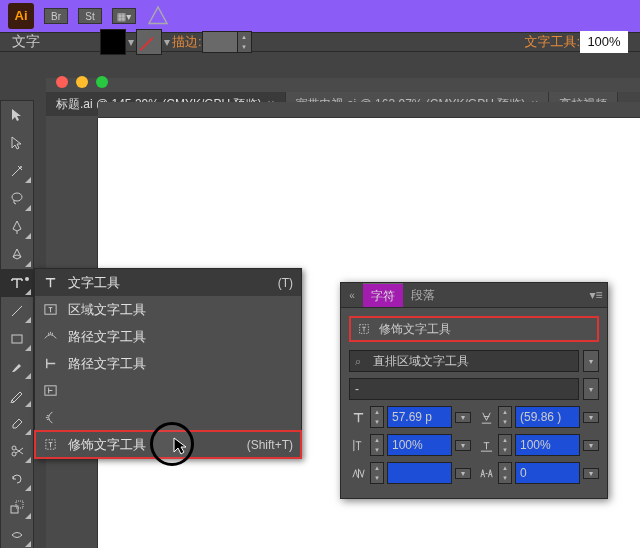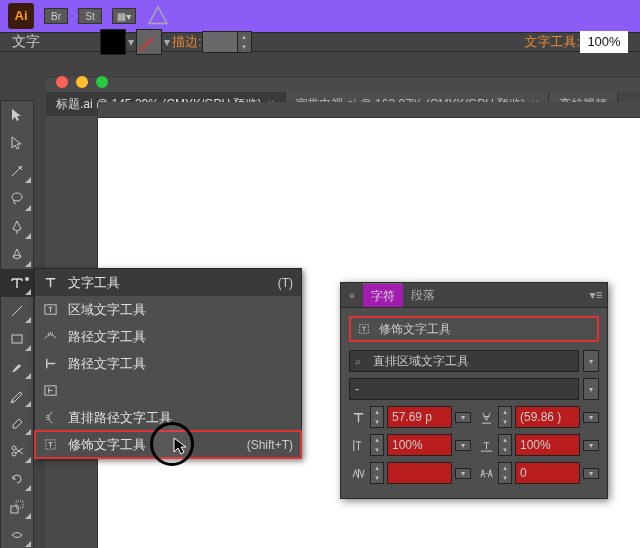--- a/index.html
+++ b/index.html
@@ -58,21 +58,21 @@
 .font-row{display:flex;gap:4px;margin-bottom:6px}
 .font-input{flex:1;height:22px;background:#3a3a3a;border:1px solid #222;display:flex;align-items:center;padding:0 5px;color:#ccc}
 .font-input .mag{width:14px;font-size:11px;color:#999;margin-right:4px}
 .dd-btn{width:16px;background:#5a5a5a;border:1px solid #222;display:flex;align-items:center;justify-content:center;font-size:8px;color:#bbb}
 .metric-row{display:flex;gap:6px;margin-bottom:6px}
 .metric{flex:1;display:flex;align-items:center;gap:3px}
 .metric .micon{width:18px;height:18px;display:flex;align-items:center;justify-content:center}
 .metric .micon svg{width:15px;height:15px}
 .spin{width:14px;height:22px;background:#5a5a5a;border:1px solid #222;display:flex;flex-direction:column}
 .spin div{flex:1;font-size:7px;text-align:center;line-height:10px;color:#bbb}
-.metric .val{flex:1;height:22px;background:#b91c1c;border:1px solid #222;line-height:20px;padding:0 4px;color:#ccc;font-size:12px;white-space:nowrap;overflow:hidden}
+.metric .val{flex:1;height:22px;background:#1d4ed8;border:1px solid #222;line-height:20px;padding:0 4px;color:#ccc;font-size:12px;white-space:nowrap;overflow:hidden}
 
 .cursor-ring{position:absolute;left:150px;top:422px;width:44px;height:44px;border:3px solid #000;border-radius:50%;pointer-events:none;background:rgba(255,255,255,.05)}
 .cursor-arrow{position:absolute;left:172px;top:436px;pointer-events:none}
 .cursor-arrow svg{width:16px;height:20px}
 </style>
 </head>
 <body>
 
 <div class="menubar">
   <div class="ai-logo">Ai</div>
@@ -247,21 +247,20 @@
     <svg viewBox="0 0 16 16">
         <rect x="2" y="3" width="12" height="10" fill="none" stroke="#ccc"></rect>
         <path d="M6 5 L6 11 M6 8 L10 8" stroke="#ccc"></path>
       </svg>
   </div>
   <div class="fly-item">
     <svg viewBox="0 0 16 16">
         <path d="M10 2 Q2 8 10 14" fill="none" stroke="#ccc"></path>
         <path d="M6 6 L4 6 M5 8 L3 8 M6 10 L4 10" stroke="#ccc"></path>
       </svg>
-    <span>直排路径文字工具</span>
   </div>
   <div class="fly-item highlighted">
     <svg viewBox="0 0 16 16">
         <rect x="3" y="3" width="10" height="10" fill="none" stroke="#ccc" stroke-dasharray="1.5"></rect>
         <path d="M6 6 L10 6 M8 6 L8 11" stroke="#ccc"></path>
       </svg>
     <span>修饰文字工具</span>
       <span class="shortcut">(Shift+T)</span>
   </div>
 </div>

